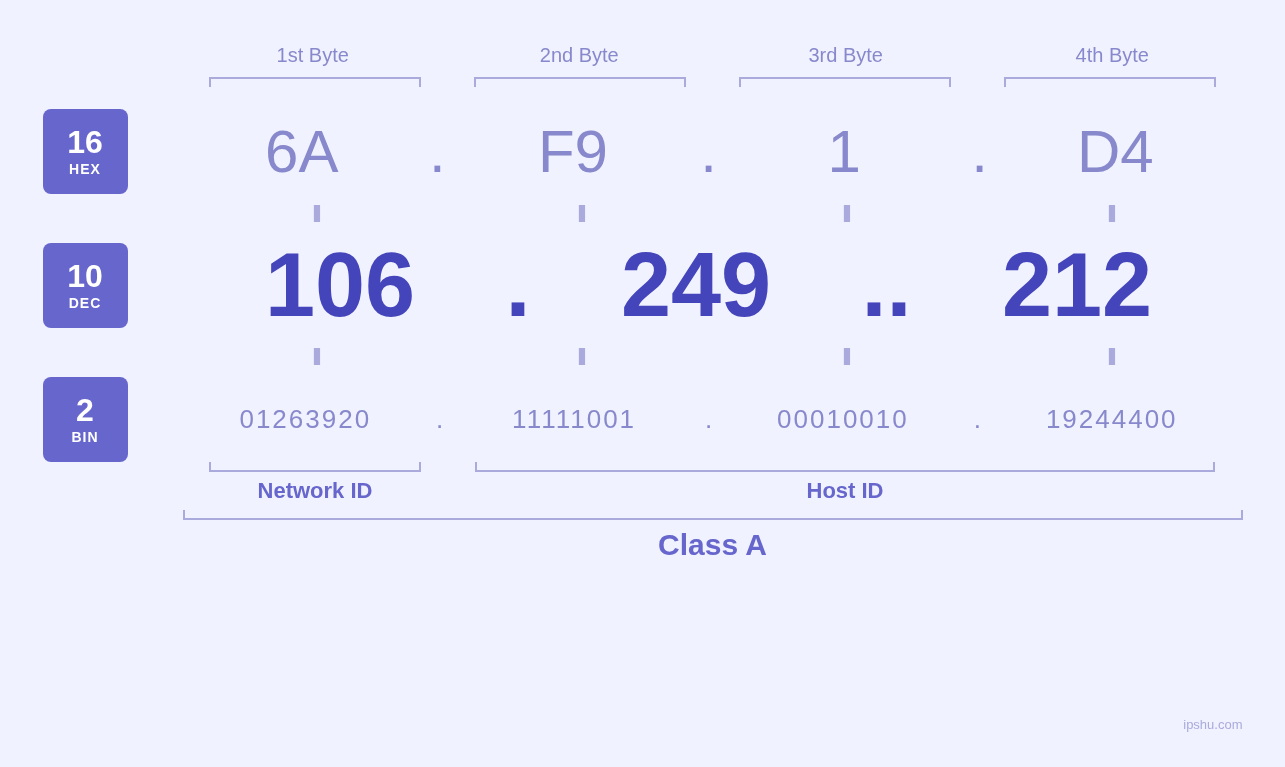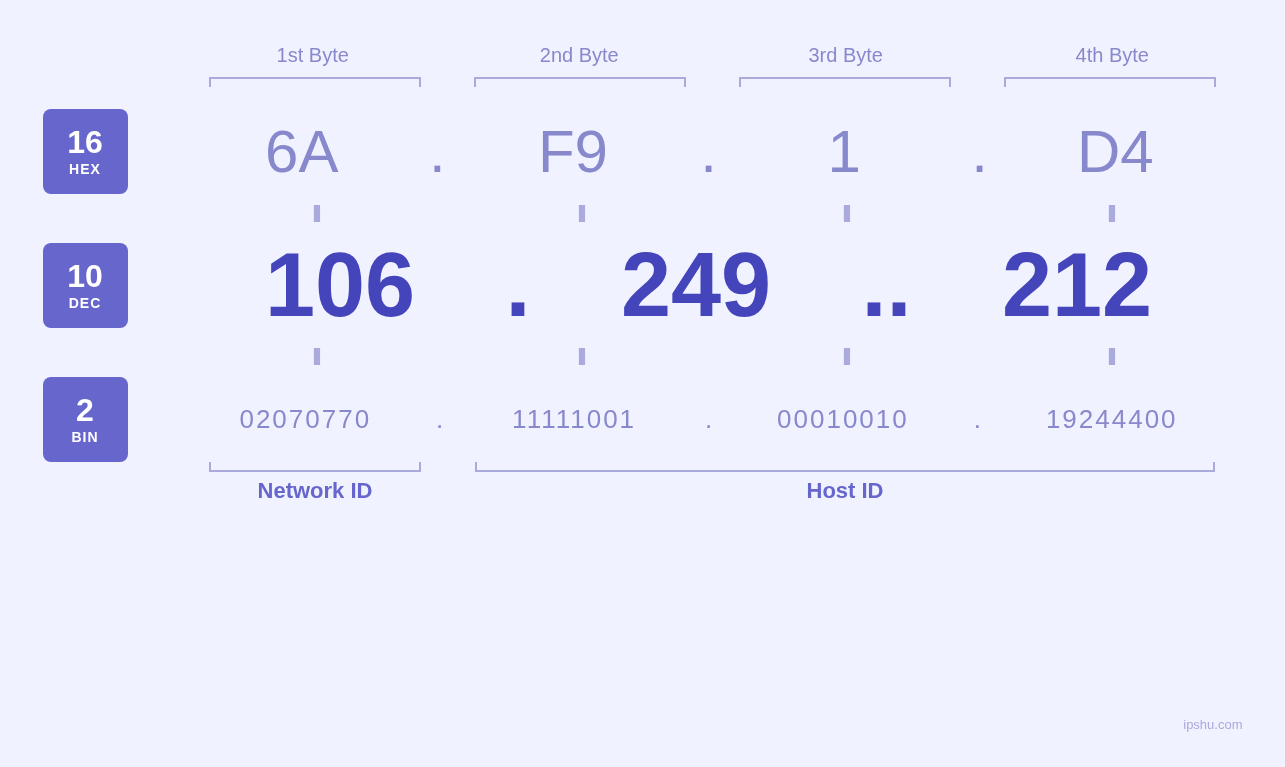--- a/index.html
+++ b/index.html
@@ -414,21 +414,21 @@
       </div>
   </div>
 
   <div class="row">
     <div class="badge">
       <span class="badge-number">2</span>
       <span class="badge-label">BIN</span>
     </div>
     <div class="byte-values">
       <div class="byte-cell">
-        <span class="bin-value">02070770</span>
+        <span class="bin-value">01263920</span>
       </div>
       <span class="dot-bin">.</span>
       <div class="byte-cell">
         <span class="bin-value">11111001</span>
       </div>
       <span class="dot-bin">.</span>
       <div class="byte-cell">
         <span class="bin-value">00010010</span>
       </div>
       <span class="dot-bin">.</span>
@@ -446,16 +446,20 @@
       <div class="host-bracket">
         <div class="host-bracket-line"></div>
       </div>
     </div>
     <div class="bottom-labels">
       <div class="network-label">Network ID</div>
       <div class="host-label">Host ID</div>
     </div>
   </div>
 
+  <div class="class-section">
+    <div class="class-bracket-line"></div>
+    <div class="class-label">Class A</div>
+  </div>
 
   <div class="watermark">ipshu.com</div>
 
 </div>
 
 </body></html>

